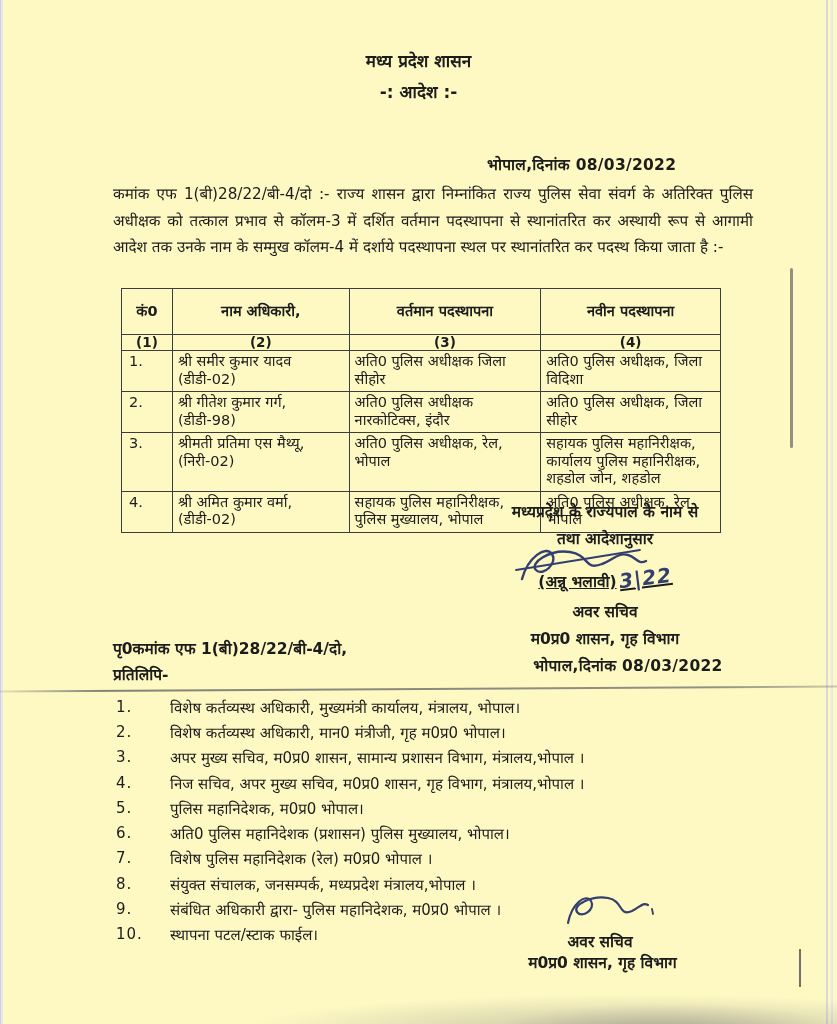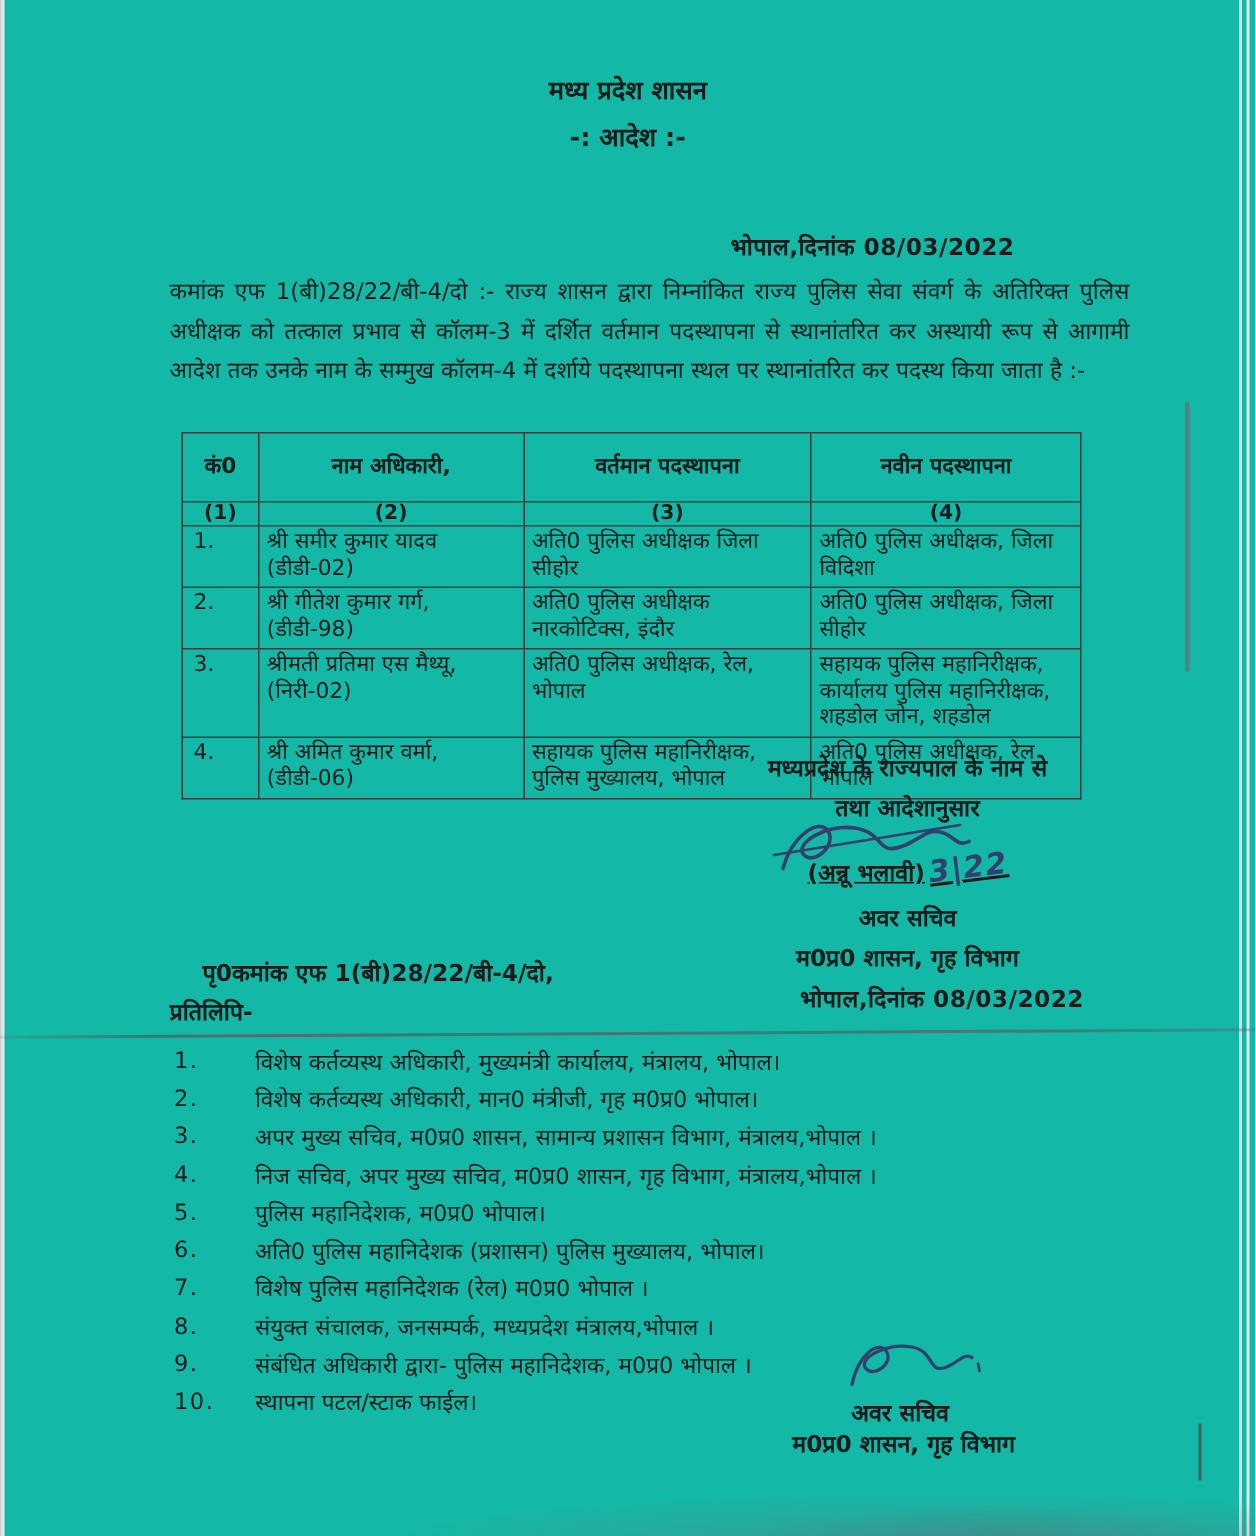--- a/index.html
+++ b/index.html
@@ -1,19 +1,19 @@
 <!DOCTYPE html>
 <html><head>
 <meta charset="utf-8">
 <style>
   * { margin:0; padding:0; box-sizing:border-box; }
   html,body { background:#ffffff; }
   .page {
     position:relative; width:837px; height:1024px; overflow:hidden;
-    background:#14b8a6; color:#1c1c1c;
+    background:#fef9c3; color:#1c1c1c;
     font-family:"DejaVu Sans","Liberation Sans",sans-serif;
   }
   
   .edge-left   { position:absolute; left:0; top:0; width:3px; height:1024px; background:#e7e7ed; }
   .edge-left2  { position:absolute; left:0; top:0; width:1px; height:1024px; background:#cfcfd8; }
   .edge-right  { position:absolute; left:826px; top:0; width:2px; height:1024px; background:#d9d9e0; }
   .edge-right2 { position:absolute; left:831px; top:0; width:2px; height:1024px; background:#e6e6ec; }
   .artifact-mid   { position:absolute; left:790px; top:268px; width:3px; height:180px; background:#6d6d70; opacity:.75; border-radius:2px; filter:blur(.4px); }
   .artifact-bot   { position:absolute; left:799px; top:949px; width:2px; height:38px; background:#4e4e52; opacity:.8; }
   .bottom-shadow  { position:absolute; left:250px; top:995px; width:587px; height:29px;
@@ -44,21 +44,21 @@
   .gov-block { position:absolute; top:499px; left:450px; width:310px; text-align:center;
     font-size:15.5px; font-weight:700; line-height:27px; }
   .sig-line { position:relative; height:46px; }
   .sig-top-svg { position:absolute; left:62px; top:-16px; }
   .sig-name-row { position:absolute; left:0; top:16px; width:100%; display:flex; justify-content:center; align-items:center; gap:2px;text-decoration:underline; }
   .handwriting { font-style:italic; font-weight:700; }
   .hand-date { font-size:20px; transform:rotate(-7deg); margin-top:-8px; letter-spacing:1px; }
   .gov-date { padding-left:46px; letter-spacing:.3px; }
 
   
-  .ref-line   { position:absolute; top:637px; left:113px; font-size:15.5px; font-weight:700;margin-left:22px; }
+  .ref-line   { position:absolute; top:637px; left:113px; font-size:15.5px; font-weight:700; }
   .copy-label { position:absolute; top:663px; left:113px; font-size:15.5px; font-weight:700; }
   .rule-line  { position:absolute; top:688px; left:0; width:837px; height:1.6px;
     background:linear-gradient(to right, rgba(90,90,95,.15), rgba(90,90,95,.75) 12%, rgba(90,90,95,.65) 85%, rgba(90,90,95,.3));
     transform:rotate(-0.35deg); }
   .copy-list { position:absolute; top:694px; left:116px; width:690px; font-size:15px; font-weight:500; }
   .copy-item { display:flex; height:25.3px; align-items:center; }
   .copy-item .num { width:54px; flex:0 0 54px; letter-spacing:1px; }
   .copy-item .txt { flex:1; white-space:nowrap; }
 
   
@@ -123,21 +123,21 @@
           <td class="c3">अति0 पुलिस अधीक्षक, जिला सीहोर</td>
         </tr>
         <tr>
           <td class="c0">3.</td>
           <td class="c1">श्रीमती प्रतिमा एस मैथ्यू, (निरी-02)</td>
           <td class="c2">अति0 पुलिस अधीक्षक, रेल, भोपाल</td>
           <td class="c3">सहायक पुलिस महानिरीक्षक, कार्यालय पुलिस महानिरीक्षक, शहडोल जोन, शहडोल</td>
         </tr>
         <tr>
           <td class="c0">4.</td>
-          <td class="c1">श्री अमित कुमार वर्मा, (डीडी-06)</td>
+          <td class="c1">श्री अमित कुमार वर्मा, (डीडी-02)</td>
           <td class="c2">सहायक पुलिस महानिरीक्षक, पुलिस मुख्यालय, भोपाल</td>
           <td class="c3">अति0 पुलिस अधीक्षक, रेल भोपाल</td>
         </tr>
       </tbody>
   </table>
 
   <div class="gov-block">
     <div>मध्यप्रदेश के राज्यपाल के नाम से</div>
     <div>तथा आदेशानुसार</div>
     <div class="sig-line">

